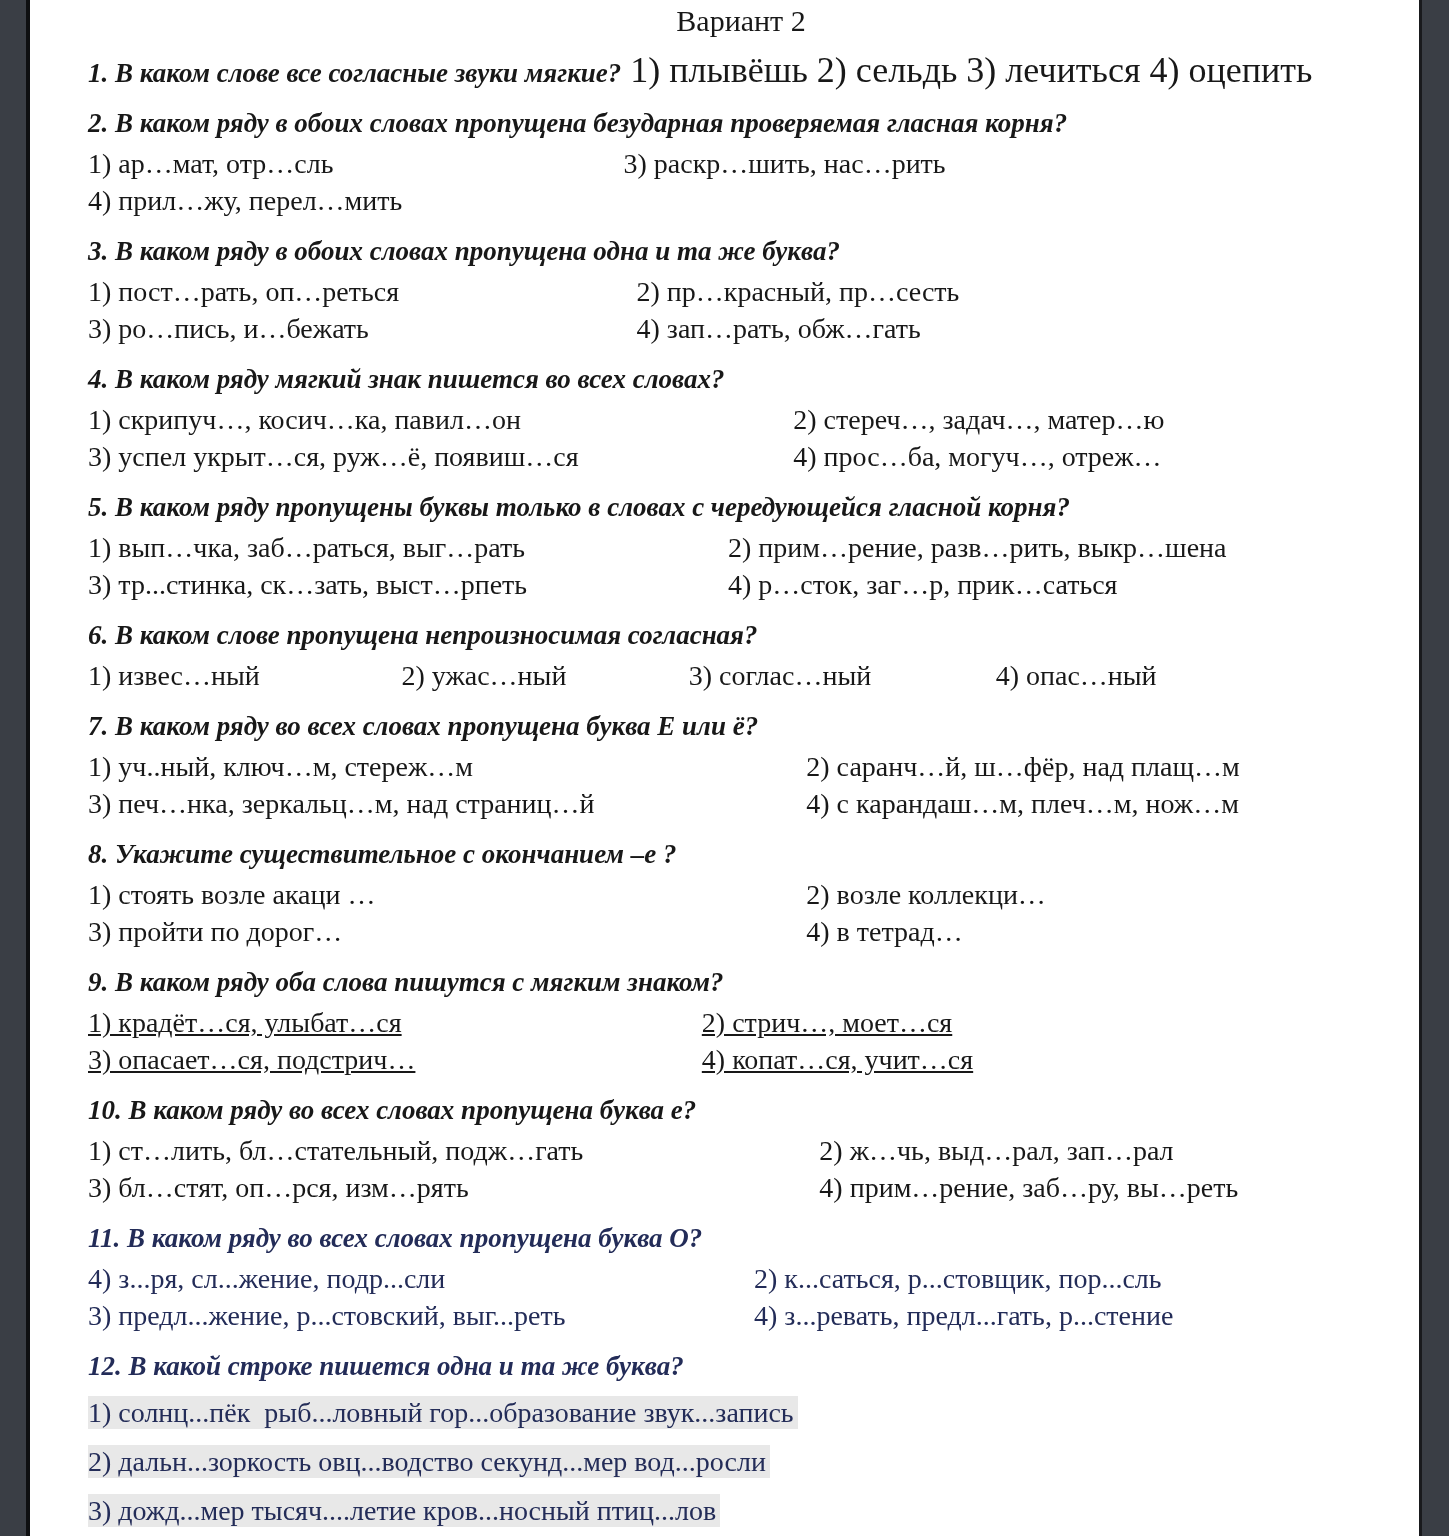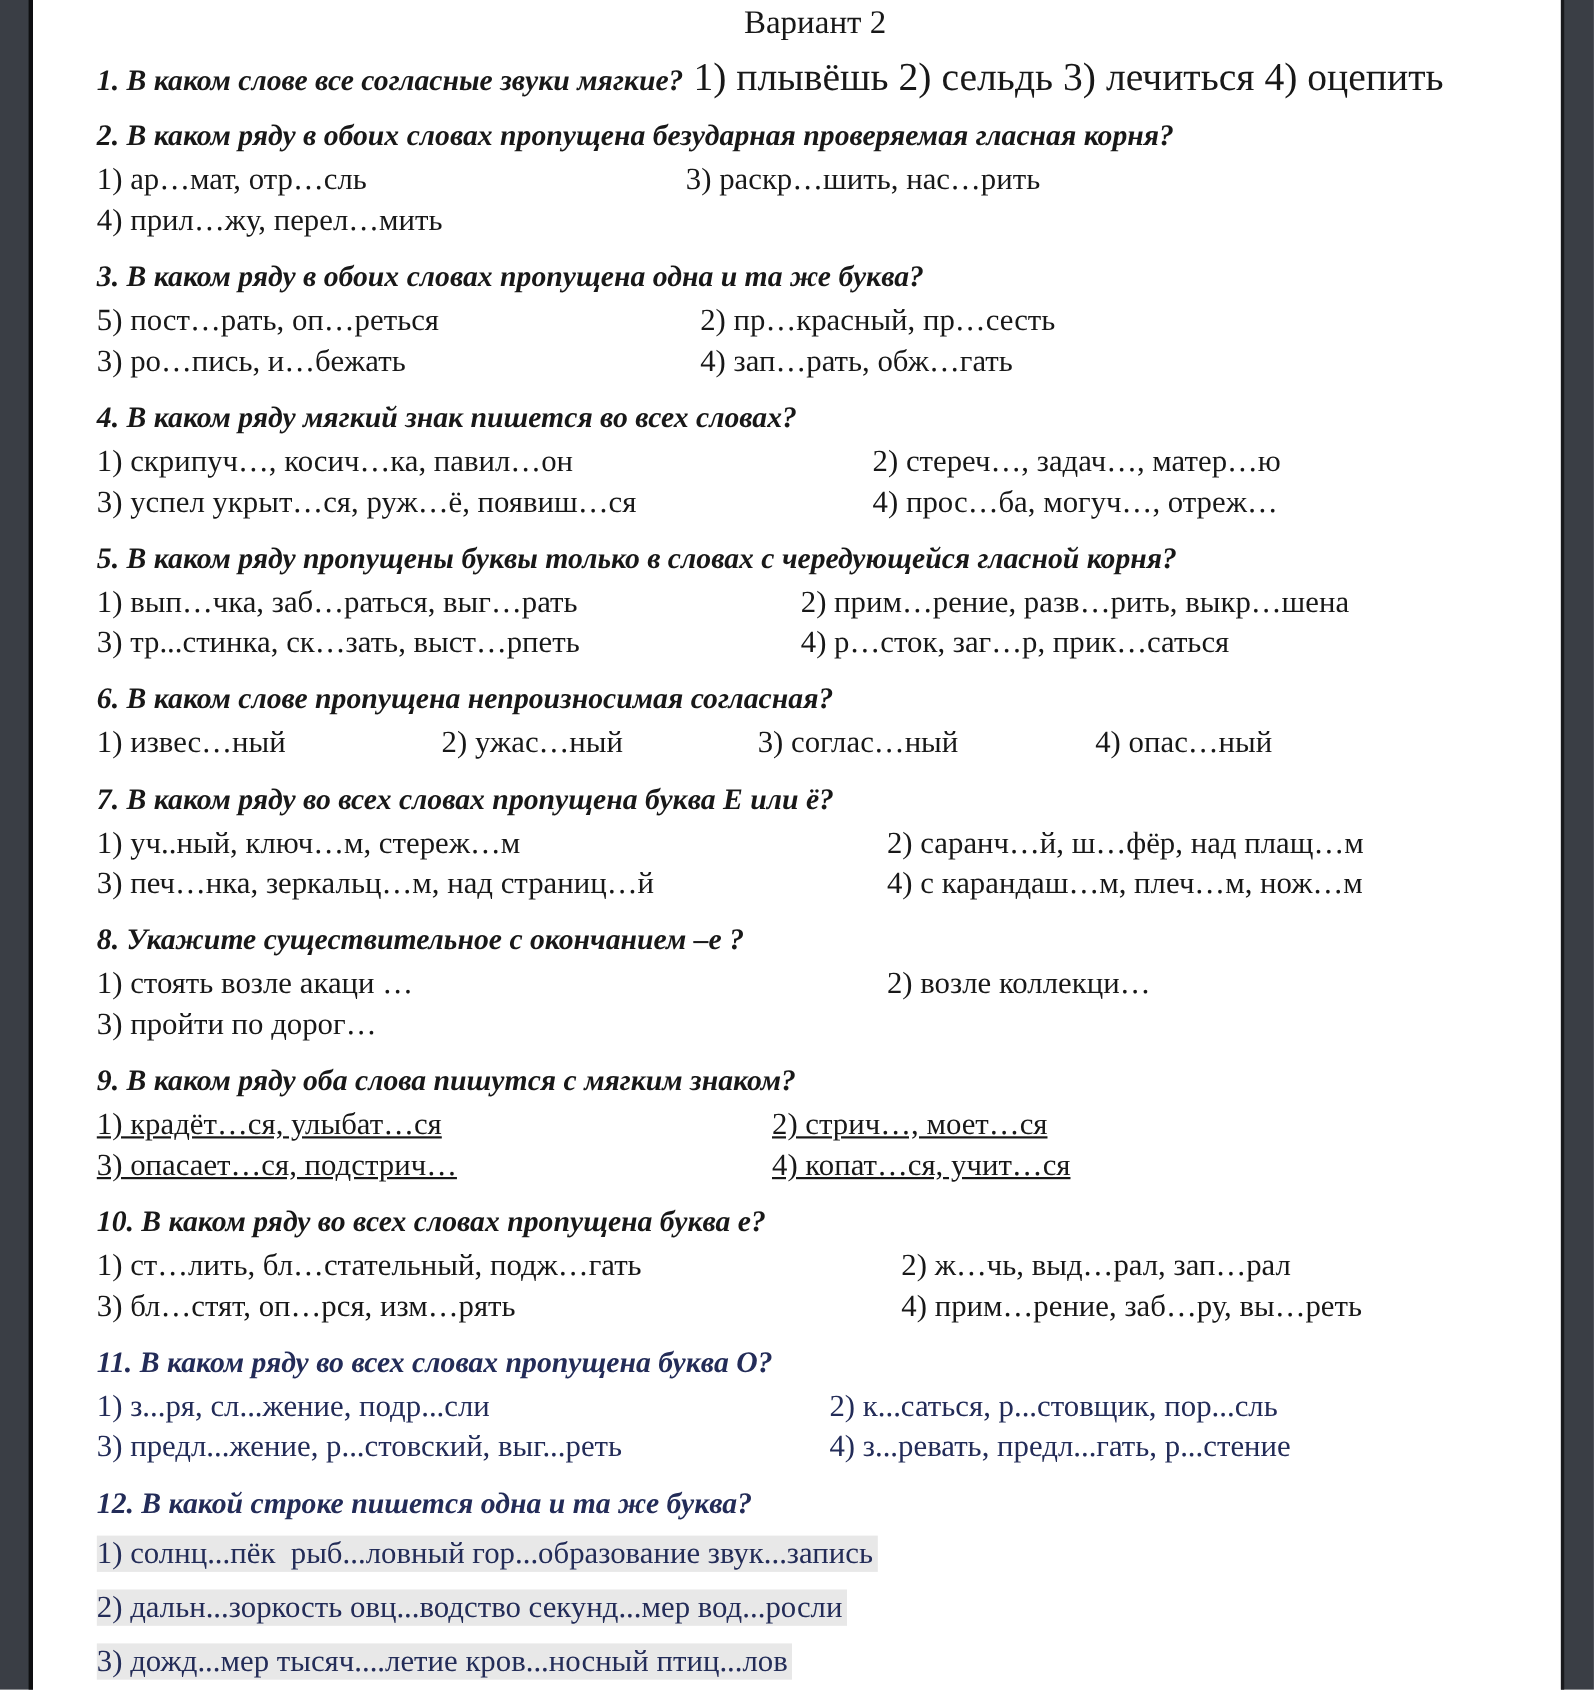--- a/index.html
+++ b/index.html
@@ -72,21 +72,21 @@
         <div class="q-header"><span>2. В каком ряду в обоих словах пропущена безударная проверяемая гласная корня?</span></div>
         <div class="opts grid2" style="grid-template-columns: 41% 1fr;">
           <div class="opt">1) ар…мат, отр…сль</div>
           <div class="opt">3) раскр…шить, нас…рить</div>
           <div class="opt">4) прил…жу, перел…мить</div>
         </div>
       </section>
       <section class="q">
         <div class="q-header"><span>3. В каком ряду в обоих словах пропущена одна и та же буква?</span></div>
         <div class="opts grid2" style="grid-template-columns: 42% 1fr;">
-          <div class="opt">5) пост…рать, оп…реться</div>
+          <div class="opt">1) пост…рать, оп…реться</div>
           <div class="opt">2) пр…красный, пр…сесть</div>
           <div class="opt">3) ро…пись, и…бежать</div>
           <div class="opt">4) зап…рать, обж…гать</div>
         </div>
       </section>
       <section class="q">
         <div class="q-header"><span>4. В каком ряду мягкий знак пишется во всех словах?</span></div>
         <div class="opts grid2" style="grid-template-columns: 54% 1fr;">
           <div class="opt">1) скрипуч…, косич…ка, павил…он</div>
           <div class="opt">2) стереч…, задач…, матер…ю</div>
@@ -120,20 +120,21 @@
           <div class="opt">3) печ…нка, зеркальц…м, над страниц…й</div>
           <div class="opt">4) с карандаш…м, плеч…м, нож…м</div>
         </div>
       </section>
       <section class="q">
         <div class="q-header"><span>8. Укажите существительное с окончанием –е ?</span></div>
         <div class="opts grid2" style="grid-template-columns: 55% 1fr;">
           <div class="opt">1) стоять возле акаци …</div>
           <div class="opt">2) возле коллекци…</div>
           <div class="opt">3) пройти по дорог…</div>
+          <div class="opt">4) в тетрад…</div>
         </div>
       </section>
       <section class="q">
         <div class="q-header"><span>9. В каком ряду оба слова пишутся с мягким знаком?</span></div>
         <div class="opts grid2" style="grid-template-columns: 47% 1fr; text-decoration: underline;">
           <div class="opt">1) крадёт…ся, улыбат…ся</div>
           <div class="opt">2) стрич…, моет…ся</div>
           <div class="opt">3) опасает…ся, подстрич…</div>
           <div class="opt">4) копат…ся, учит…ся</div>
         </div>
@@ -143,21 +144,21 @@
         <div class="opts grid2" style="grid-template-columns: 56% 1fr;">
           <div class="opt">1) ст…лить, бл…стательный, подж…гать</div>
           <div class="opt">2) ж…чь, выд…рал, зап…рал</div>
           <div class="opt">3) бл…стят, оп…рся, изм…рять</div>
           <div class="opt">4) прим…рение, заб…ру, вы…реть</div>
         </div>
       </section>
       <section class="q navy">
         <div class="q-header"><span>11. В каком ряду во всех словах пропущена буква О?</span></div>
         <div class="opts grid2" style="grid-template-columns: 51% 1fr;">
-          <div class="opt">1) з...ря, сл...жение, подр...сли</div>
+          <div class="opt">4) з...ря, сл...жение, подр...сли</div>
           <div class="opt">2) к...саться, р...стовщик, пор...сль</div>
           <div class="opt">3) предл...жение, р...стовский, выг...реть</div>
           <div class="opt">4) з...ревать, предл...гать, р...стение</div>
         </div>
       </section>
       <section class="q navy">
         <div class="q-header"><span>12. В какой строке пишется одна и та же буква?</span></div>
         <div class="opts rows">
           <div class="opt"><span class="hl">1) солнц...пёк  рыб...ловный гор...образование звук...запись</span></div>
           <div class="opt"><span class="hl">2) дальн...зоркость овц...водство секунд...мер вод...росли</span></div>

